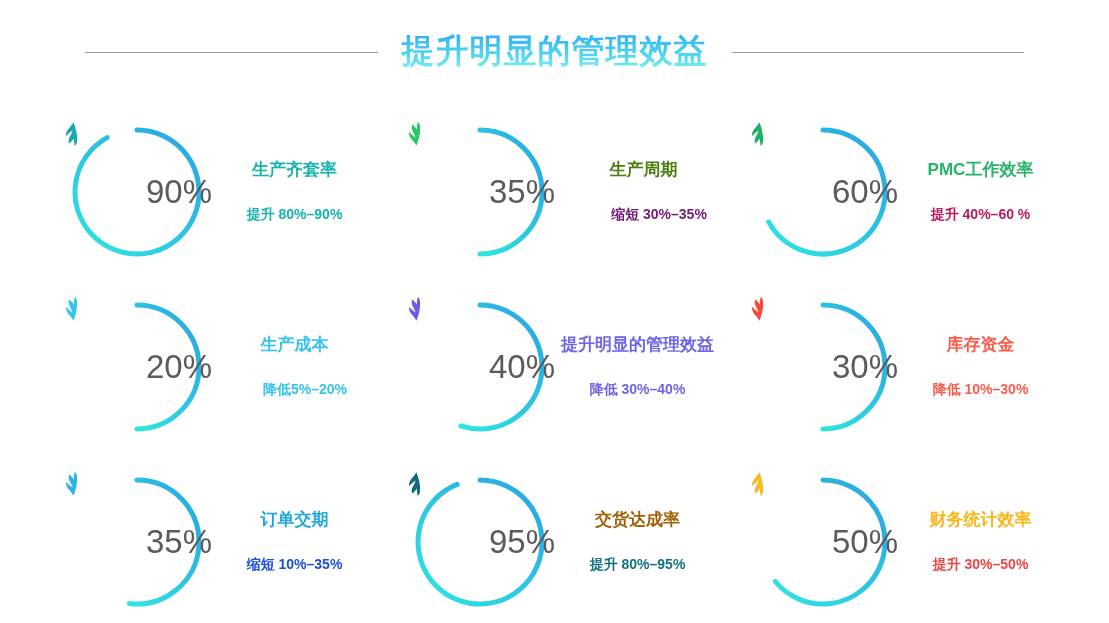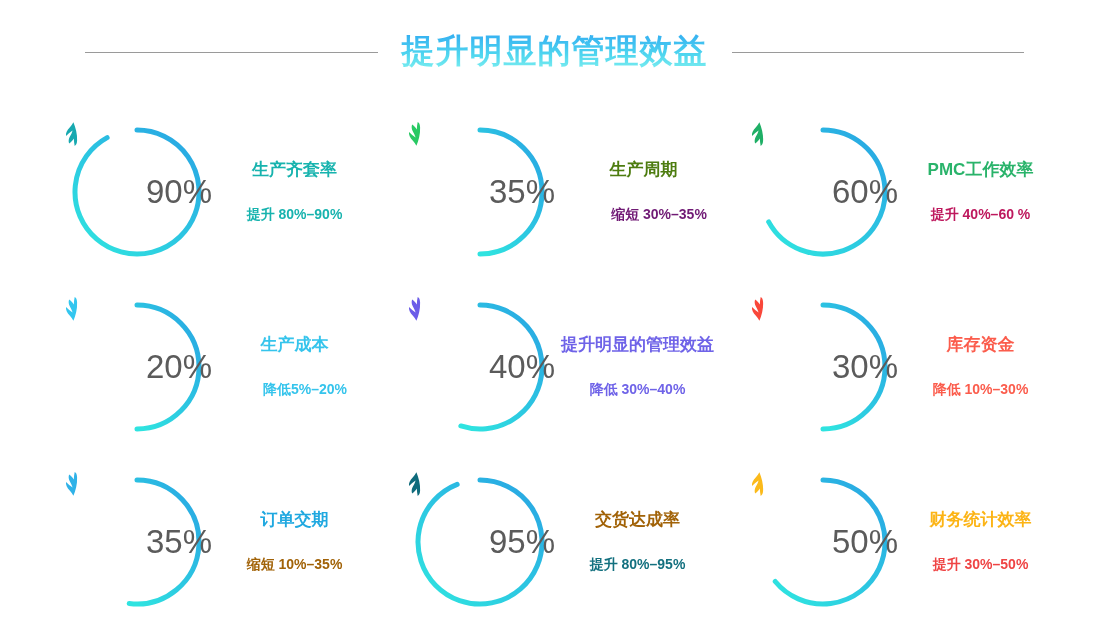--- a/index.html
+++ b/index.html
@@ -281,21 +281,21 @@
         </svg>
         <div class="ring-center">
           <div class="pct">35%</div>
           <svg class="arrow" viewBox="0 0 22 26">
             <path d="M11.4 1.2 C13.6 6.6 15.4 12.8 15.1 19.6 C15.0 22.4 14.2 24.2 12.7 24.9 C12.2 22.6 11.9 20.2 11.8 17.6 C10.6 19.6 9.0 21.3 7.1 22.6 C6.3 20.4 6.6 18.0 7.9 15.6 C9.0 13.6 10.0 11.6 10.6 9.4 C8.3 11.0 6.1 12.9 4.0 15.0 C3.6 12.2 4.9 9.3 7.9 6.3 C9.2 5.0 10.3 3.3 11.4 1.2 Z" fill="#2fb2e8" transform="translate(0,26) scale(1,-1)"></path>
           </svg>
         </div>
       </div>
       <div class="labels">
         <div class="metric-name" style="color: rgb(31, 168, 224);">订单交期</div>
-        <div class="metric-delta" style="color: #a16207;">缩短 10%–35%</div>
+        <div class="metric-delta" style="color: #1d4ed8;">缩短 10%–35%</div>
       </div>
     </div>
     <div class="card">
       <div class="ring-wrap">
         <svg viewBox="0 0 150 150" width="150" height="150">
           <defs>
             <linearGradient id="ringGrad7" x1="0.85" y1="0.05" x2="0.05" y2="0.95">
               <stop offset="0%" stop-color="#29a9e3"></stop>
               <stop offset="100%" stop-color="#2fe3e0"></stop>
             </linearGradient>

